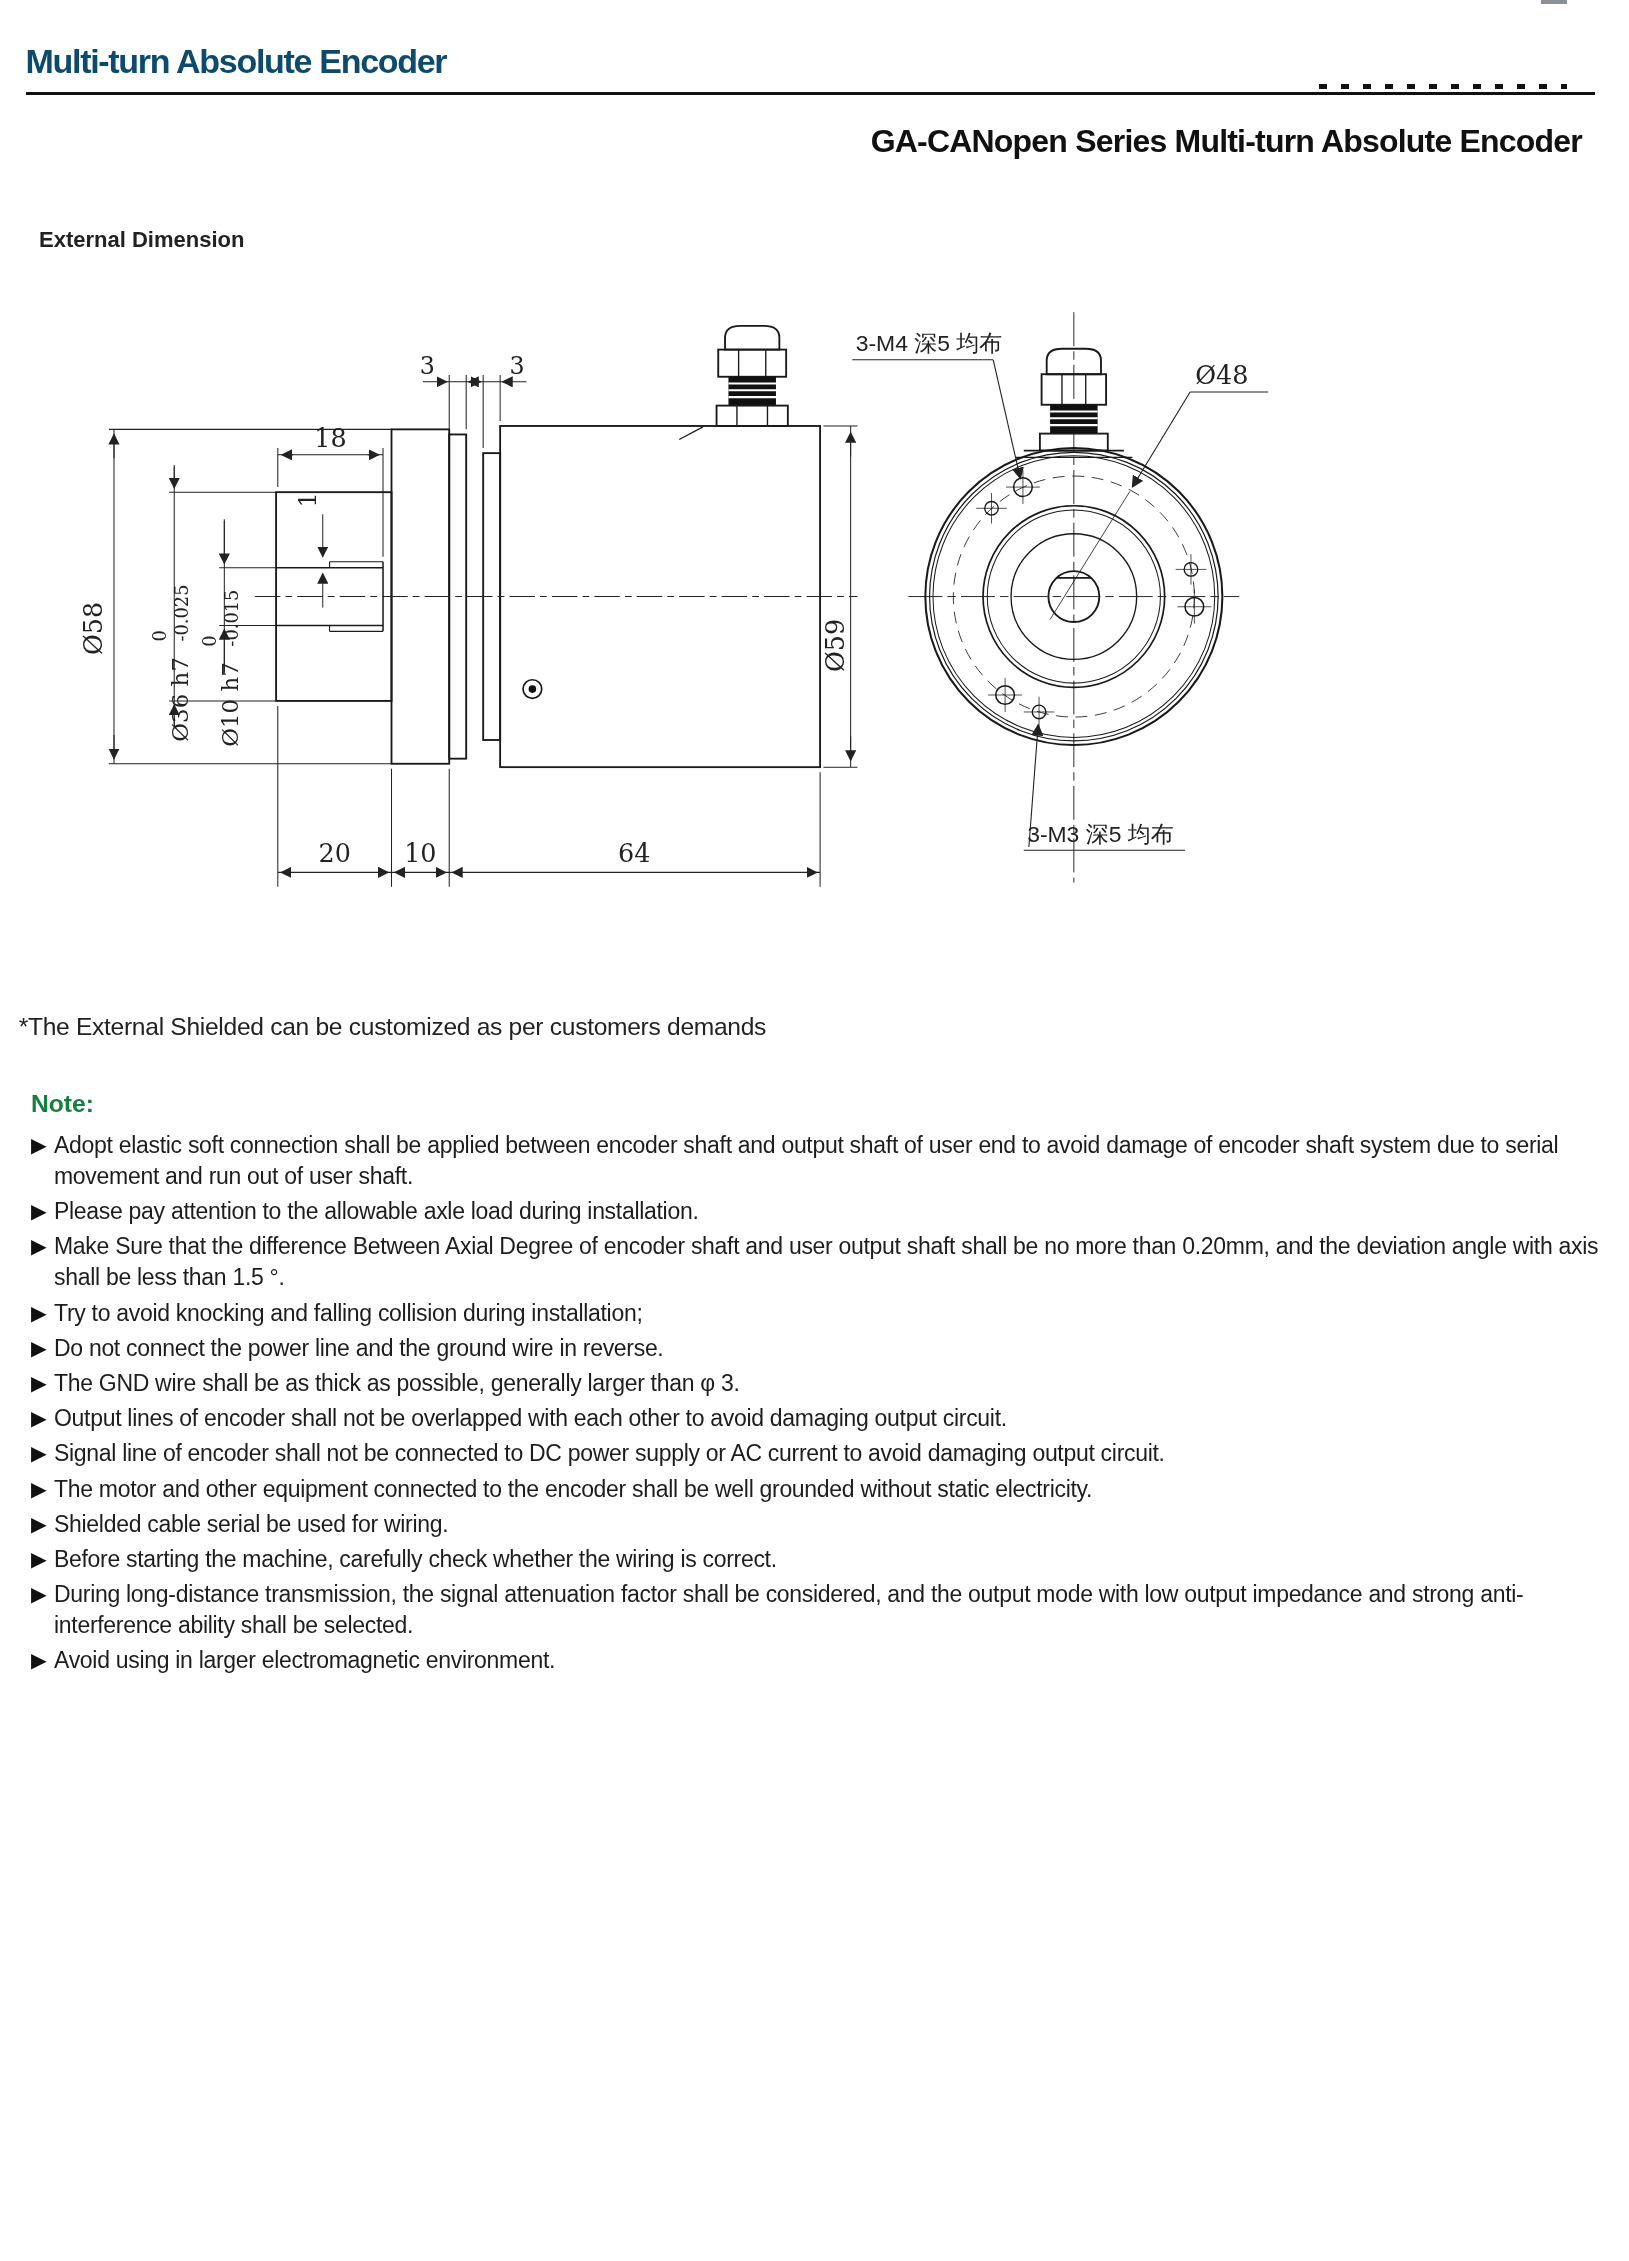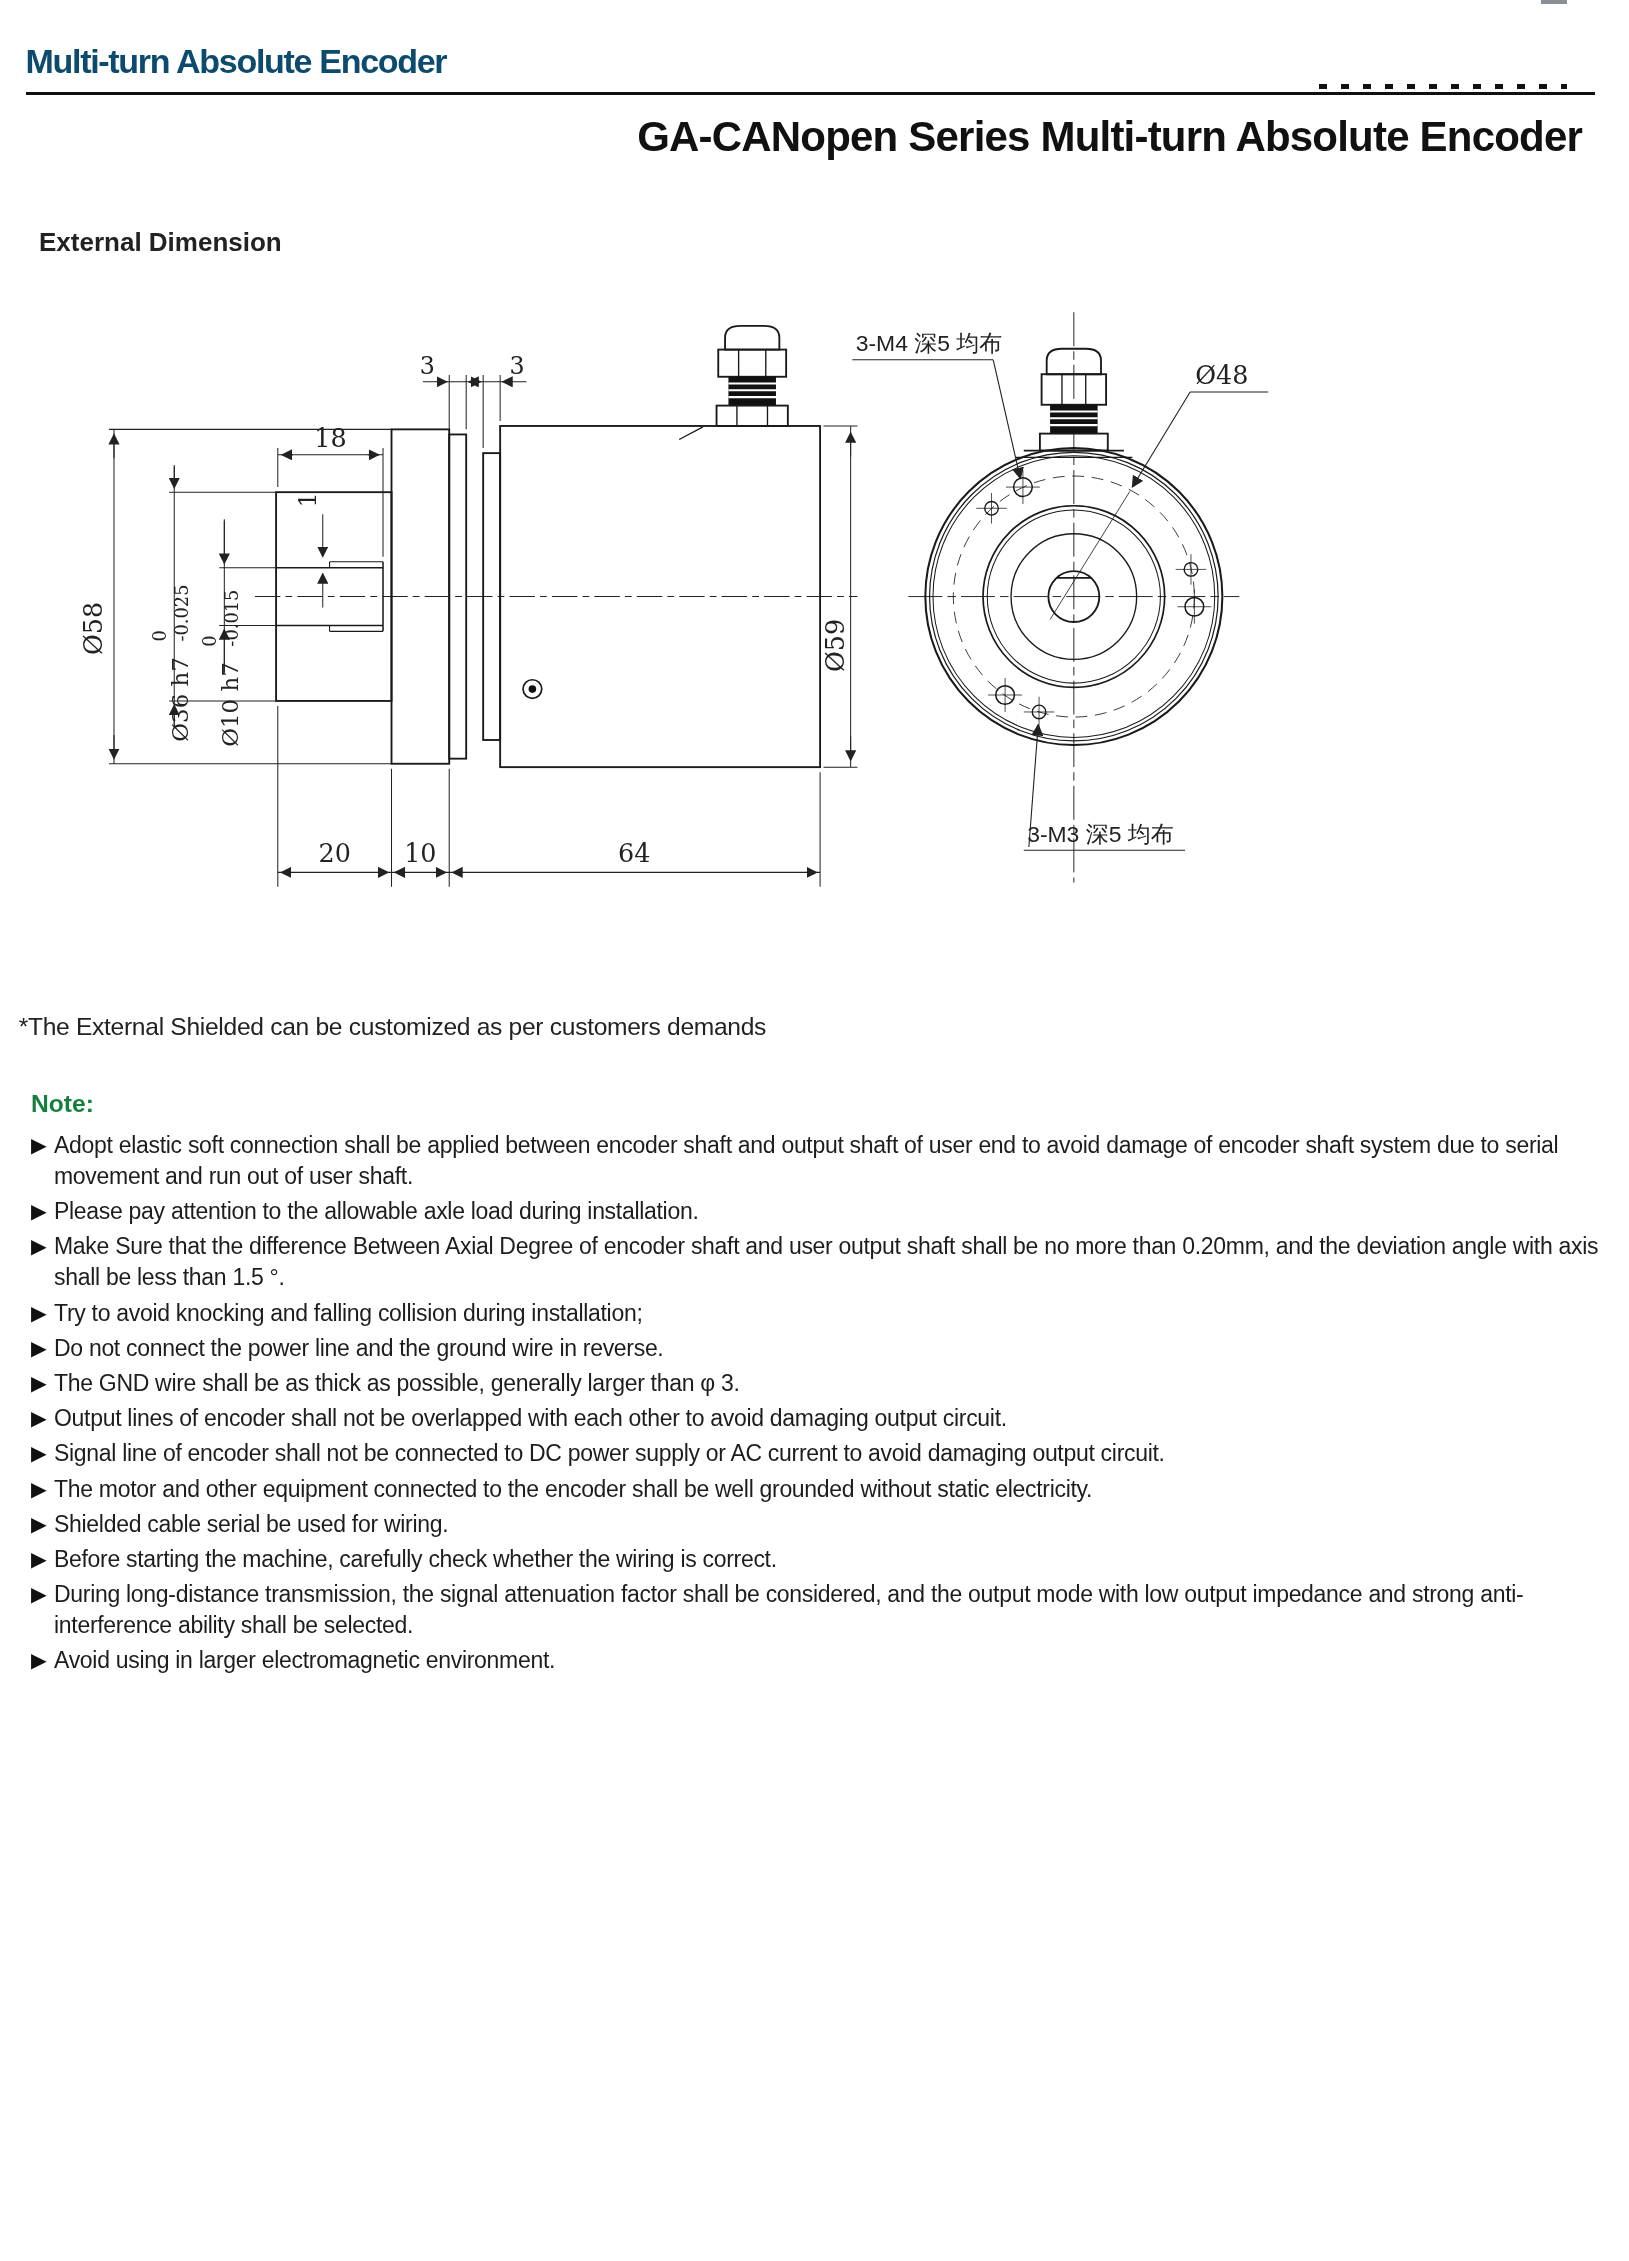--- a/index.html
+++ b/index.html
@@ -16,25 +16,25 @@
   }
   .logo-clip{
     position:absolute;right:63px;top:81px;width:248px;height:7.6px;overflow:hidden;
   }
   .logo-stubs{
     width:100%;height:5.1px;margin-top:2.5px;
     background:repeating-linear-gradient(90deg,#111 0 7.6px,transparent 7.6px 22px);
   }
   .corner-mark{position:absolute;left:1541px;top:0;width:25.5px;height:4.2px;background:#8a8f96;}
   .series-title{
-    position:absolute;right:48px;top:113px;font-size:42px;font-weight:bold;
+    position:absolute;right:48px;top:123px;font-size:32px;font-weight:bold;
     letter-spacing:-0.8px;color:#111;white-space:nowrap;
   }
   .section-heading{
-    position:absolute;left:39px;top:227px;font-size:26px;font-weight:bold;color:#222;
+    position:absolute;left:39px;top:227px;font-size:22px;font-weight:bold;color:#222;
   }
   .footnote{
     position:absolute;left:18.7px;top:1013px;font-size:24.6px;color:#222;letter-spacing:-0.3px;
   }
   .notes{position:absolute;left:31px;top:1090px;width:1591px;}
   .notes-title{font-size:24.6px;font-weight:bold;margin:0 0 12px 0;color:#15803d;}
   ul.note-list{list-style:none;margin:0;padding:0;}
   ul.note-list li{
     position:relative;padding-left:23px;margin-bottom:4.2px;
     font-size:23px;line-height:31px;letter-spacing:-0.3px;color:#1d1d1d;

